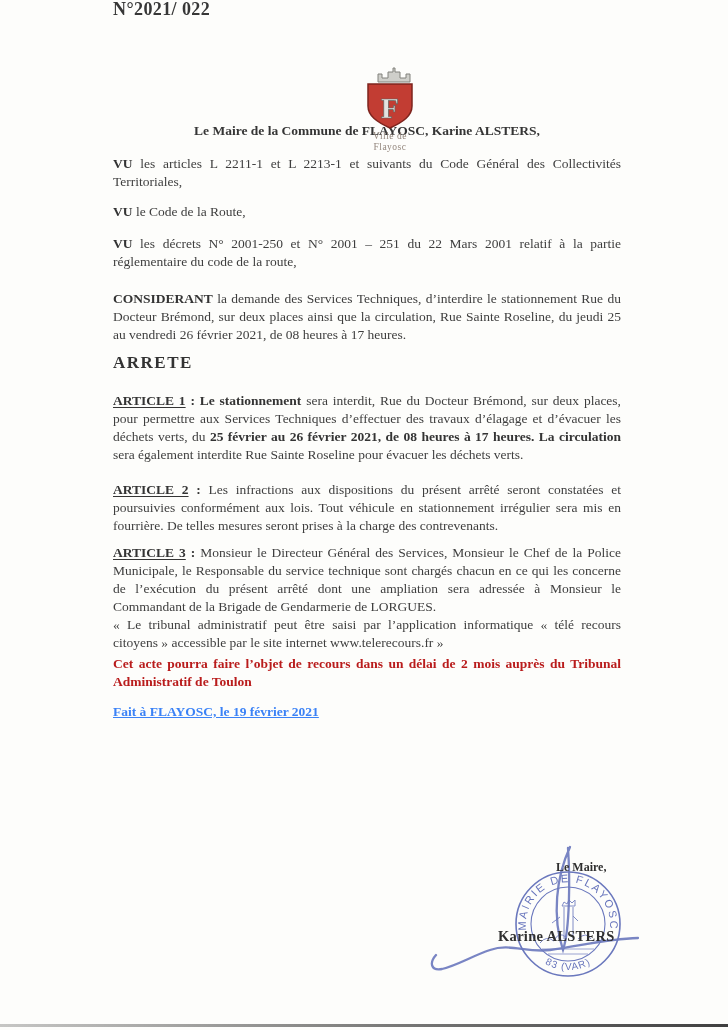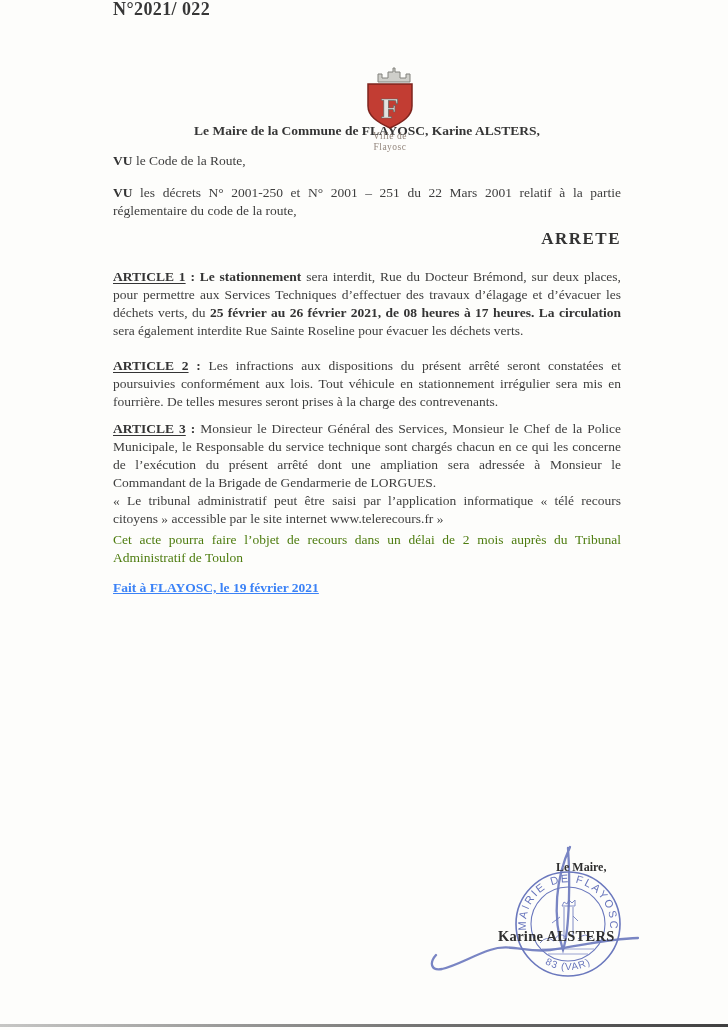--- a/index.html
+++ b/index.html
@@ -18,26 +18,26 @@
   .content p{margin:0;text-align:justify;}
   b{font-weight:bold;color:#343434;}
   .ul{text-decoration:underline;text-underline-offset:2px;}
   .doc-number{margin-top:58px;font-weight:bold;font-size:18px;letter-spacing:.4px;color:#373737;}
   .salutation{margin-top:104px !important;text-align:center !important;font-weight:bold;color:#353535;}
   .vu1{margin-top:15px !important;}
   .vu2{margin-top:14px !important;}
   .vu3{margin-top:12px !important;}
   .vu4{margin-top:14px !important;}
   .considerant{margin-top:19px !important;}
-  .arrete{margin:8px 0 0 0;text-align:right;font-size:17px;line-height:22px;font-weight:bold;letter-spacing:1.5px;color:#333;}
+  .arrete{margin:8px 0 0 0;text-align:left;font-size:17px;line-height:22px;font-weight:bold;letter-spacing:1.5px;color:#333;}
   .art1{margin-top:18px !important;}
   .art2{margin-top:17px !important;}
   .art3{margin-top:9px !important;}
   .note{margin-top:0 !important;}
-  .recours{margin-top:3px !important;font-weight:normal;color:#4d7c0f;}
+  .recours{margin-top:3px !important;font-weight:bold;color:#b91c1c;}
   .dateline{margin-top:12px !important;text-align:right;font-weight:bold;color:#3b82f6;text-decoration:underline;}
   .crest{position:absolute;left:352px;top:62px;z-index:1;}
   .stamp-svg{position:absolute;left:428px;top:843px;z-index:2;}
   .sig-title{position:absolute;left:556px;top:860px;z-index:3;font-weight:bold;font-size:12px;color:#2f2f2f;}
   .sig-name{position:absolute;left:498px;top:928px;z-index:3;font-weight:bold;font-size:14.5px;letter-spacing:.3px;color:#2f2f2f;}
   .scan-edge{position:absolute;left:0;top:1024px;width:728px;height:2.5px;
     background:linear-gradient(to right,#c6c6c4,#777775 55%,#3f3f3f);}
 </style>
 </head>
 <body>
@@ -54,26 +54,28 @@
     </g>
     <text x="38" y="77" text-anchor="middle" font-family="Liberation Serif, serif" font-size="9.5" fill="#92857b" letter-spacing="0.5">Ville de</text>
     <text x="38" y="88" text-anchor="middle" font-family="Liberation Serif, serif" font-size="9.5" fill="#92857b" letter-spacing="0.5">Flayosc</text>
   </svg>
 
   <div class="content">
     <p class="doc-number">N°2021/ 022</p>
 
     <p class="salutation">Le Maire de la Commune de FLAYOSC, Karine ALSTERS,</p>
 
+    <p class="vu1"><b>VU</b><span> les articles L 2211-1 et L 2213-1 et suivants du Code Général des Collectivités Territoriales,</span></p>
 
 
     <p class="vu3"><b>VU</b><span> le Code de la Route,</span></p>
 
     <p class="vu4"><b>VU</b><span> les décrets N° 2001-250 et N° 2001 – 251 du 22 Mars 2001 relatif à la partie réglementaire du code de la route,</span></p>
 
+    <p class="considerant"><b>CONSIDERANT</b><span> la demande des Services Techniques, d’interdire le stationnement Rue du Docteur Brémond, sur deux places ainsi que la circulation, Rue Sainte Roseline, du jeudi 25 au vendredi 26 février 2021, de 08 heures à 17 heures.</span></p>
 
     <h2 class="arrete">ARRETE</h2>
 
     <p class="art1"><b class="ul">ARTICLE 1</b><b> : </b><b>Le stationnement</b><span> sera interdit, Rue du Docteur Brémond, sur deux places, pour permettre aux Services Techniques d’effectuer des travaux d’élagage et d’évacuer les déchets verts, du </span><b>25 février au 26 février 2021, de 08 heures à 17 heures.</b><b> La circulation</b><span> sera également interdite Rue Sainte Roseline pour évacuer les déchets verts.</span></p>
 
     <p class="art2"><b class="ul">ARTICLE 2</b><b> : </b><span>Les infractions aux dispositions du présent arrêté seront constatées et poursuivies conformément aux lois. Tout véhicule en stationnement irrégulier sera mis en fourrière. De telles mesures seront prises à la charge des contrevenants.</span></p>
 
     <p class="art3"><b class="ul">ARTICLE 3</b><b> : </b><span>Monsieur le Directeur Général des Services, Monsieur le Chef de la Police Municipale, le Responsable du service technique sont chargés chacun en ce qui les concerne de l’exécution du présent arrêté dont une ampliation sera adressée à Monsieur le Commandant de la Brigade de Gendarmerie de LORGUES.</span></p>
 
     <p class="note">« Le tribunal administratif peut être saisi par l’application informatique « télé recours citoyens » accessible par le site internet www.telerecours.fr »</p>

